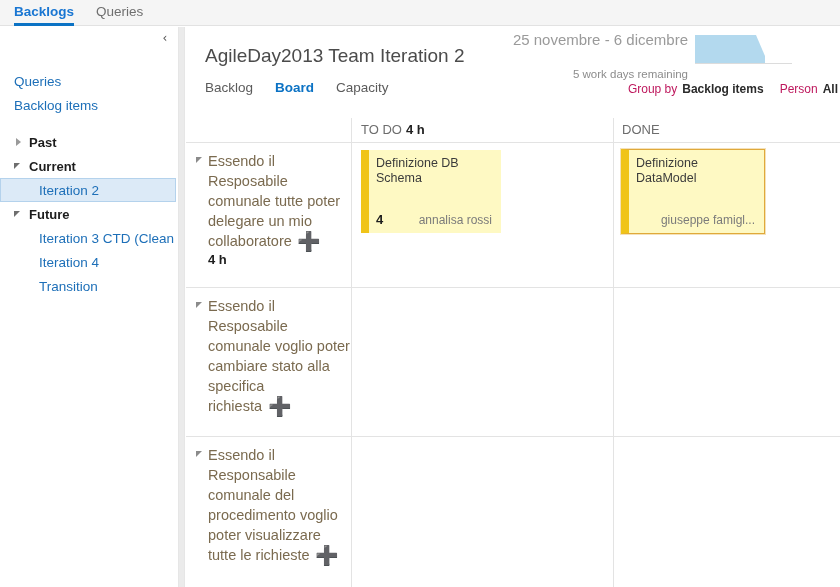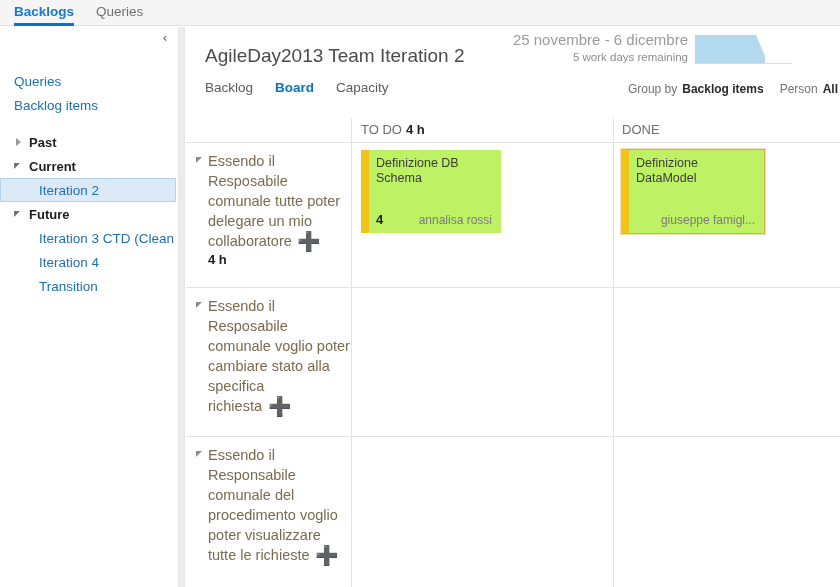--- a/index.html
+++ b/index.html
@@ -112,39 +112,39 @@
   }
   .page-title {
     position: absolute; left: 19px; top: 18px;
     font-size: 19px; color: #4b4b4b; white-space: nowrap;
   }
   .iter-dates {
     position: absolute; right: 152px; top: 4px;
     text-align: right; white-space: nowrap;
   }
   .iter-range { font-size: 15px; color: #9a9a9a; }
-  .iter-remaining { font-size: 11.5px; color: #8c8c8c; margin-top: 3px; }
+  .iter-remaining { font-size: 11.5px; color: #8c8c8c; margin-top: 20px; }
 
   .sparkline {
     position: absolute; right: 48px; top: 5px;
     width: 97px; height: 38px;
   }
 
   .viewtabs { position: absolute; left: 19px; top: 53px; display: flex; }
   .vtab {
     font-size: 13.5px; color: #5b5b5b;
     margin-right: 22px; cursor: pointer; white-space: nowrap;
   }
   .vtab.active { color: #0b72c4; font-weight: bold; }
 
   .filters {
     position: absolute; right: 2px; top: 55px;
     display: flex; align-items: baseline; white-space: nowrap;
   }
-  .flabel { font-size: 12px; color: #737373; margin-right: 5px; }
+  .flabel { font-size: 12px; color: #be185d; margin-right: 5px; }
   .fvalue { font-size: 12px; color: #2b2b2b; font-weight: bold; margin-right: 16px; cursor: pointer; }
   .fvalue.last { margin-right: 0; }
 
   
   .board {
     position: absolute; left: 0; top: 91px;
     width: 654px; height: 469px;
   }
   .col-head-row {
     position: absolute; left: 0; top: 0; width: 654px; height: 25px;
@@ -189,21 +189,21 @@
     font-family: "DejaVu Sans", sans-serif;
     position: relative; top: 2px;
   }
   .pbi-effort {
     font-size: 13px; font-weight: bold; color: #1d1d1d;
     margin-top: 1px;
   }
 
   .card {
     position: absolute;
-    background: #bef264;
+    background: #fef9c3;
     border-left: 8px solid #f0c419;
     cursor: pointer;
   }
   .card.selected {
     border: 1px solid #e0a93a;
     border-left: 8px solid #f0c419;
     box-shadow: 0 0 0 1px rgba(224,169,58,.35);
   }
   .card-title {
     position: absolute; left: 7px; top: 6px; right: 8px;

